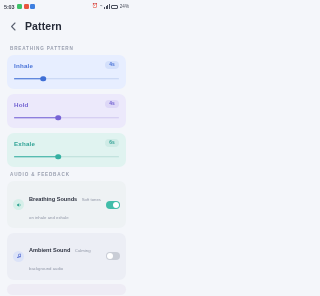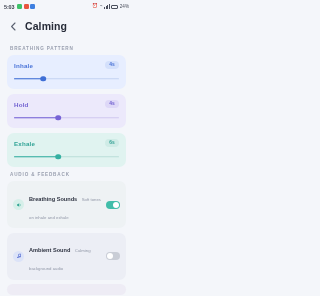--- a/index.html
+++ b/index.html
@@ -164,21 +164,21 @@
     <span class="sb-pct">24%</span>
   </span>
 </div>
 
 <div class="header">
   <span class="back-btn">
     <svg width="7" height="9" viewBox="0 0 7 9" fill="none" stroke="currentColor" stroke-width="1.1" stroke-linecap="round" stroke-linejoin="round">
         <path d="M5 1L1.6 4.5L5 8"></path>
       </svg>
   </span>
-  <span class="page-title">Calming</span>
+  <span class="page-title">Pattern</span>
 </div>
 
 <div class="content">
 
   <div class="section-label">Breathing Pattern</div>
 
   <div class="phase-card inhale">
     <div class="phase-top">
       <span class="phase-name">Inhale</span>
       <span class="phase-badge">4s</span>

